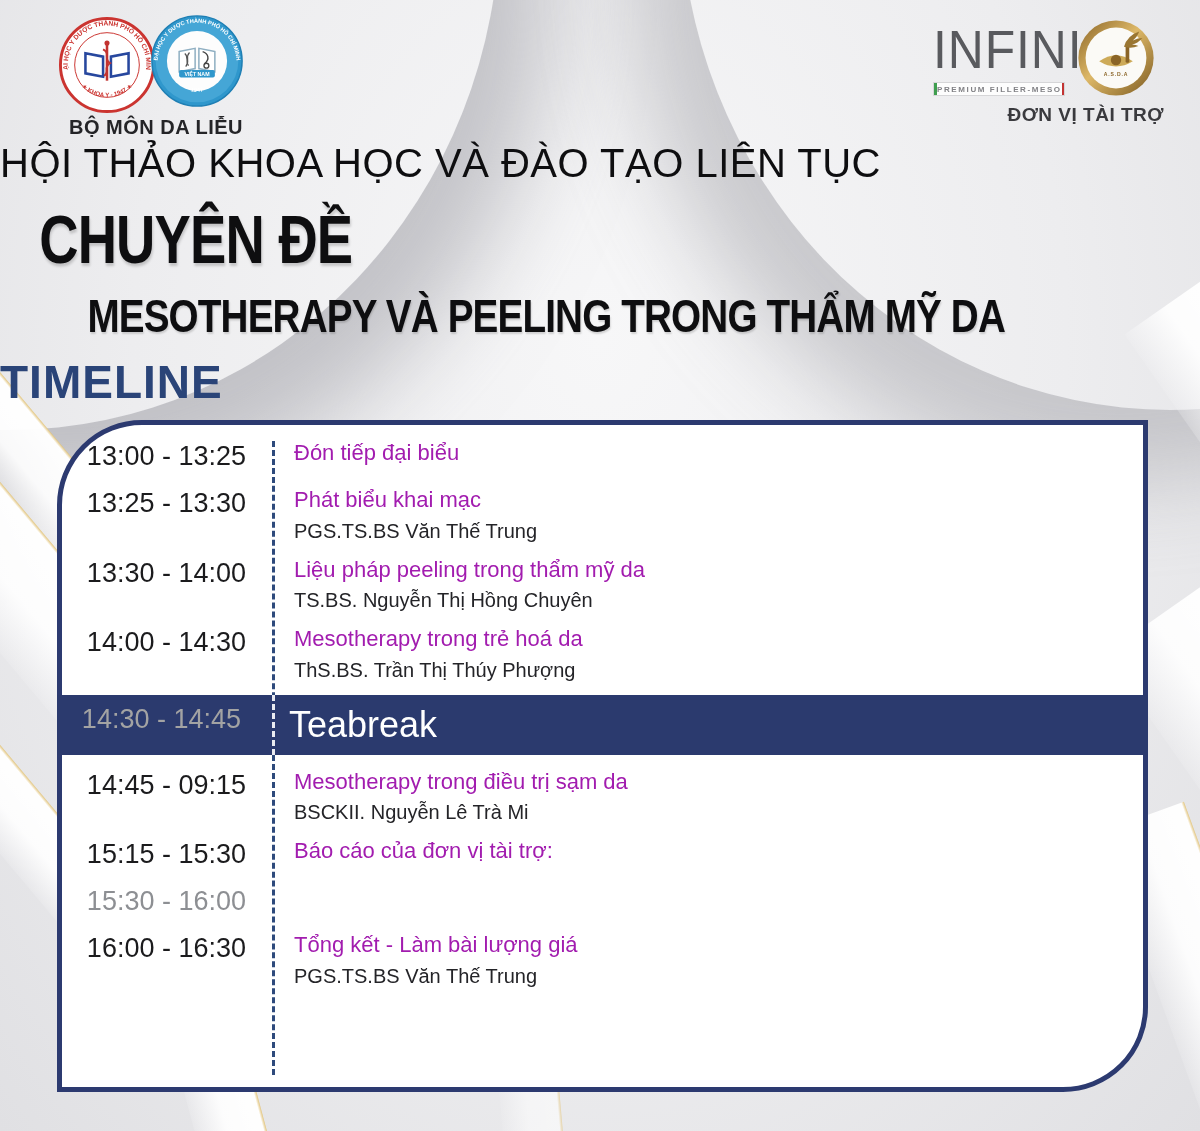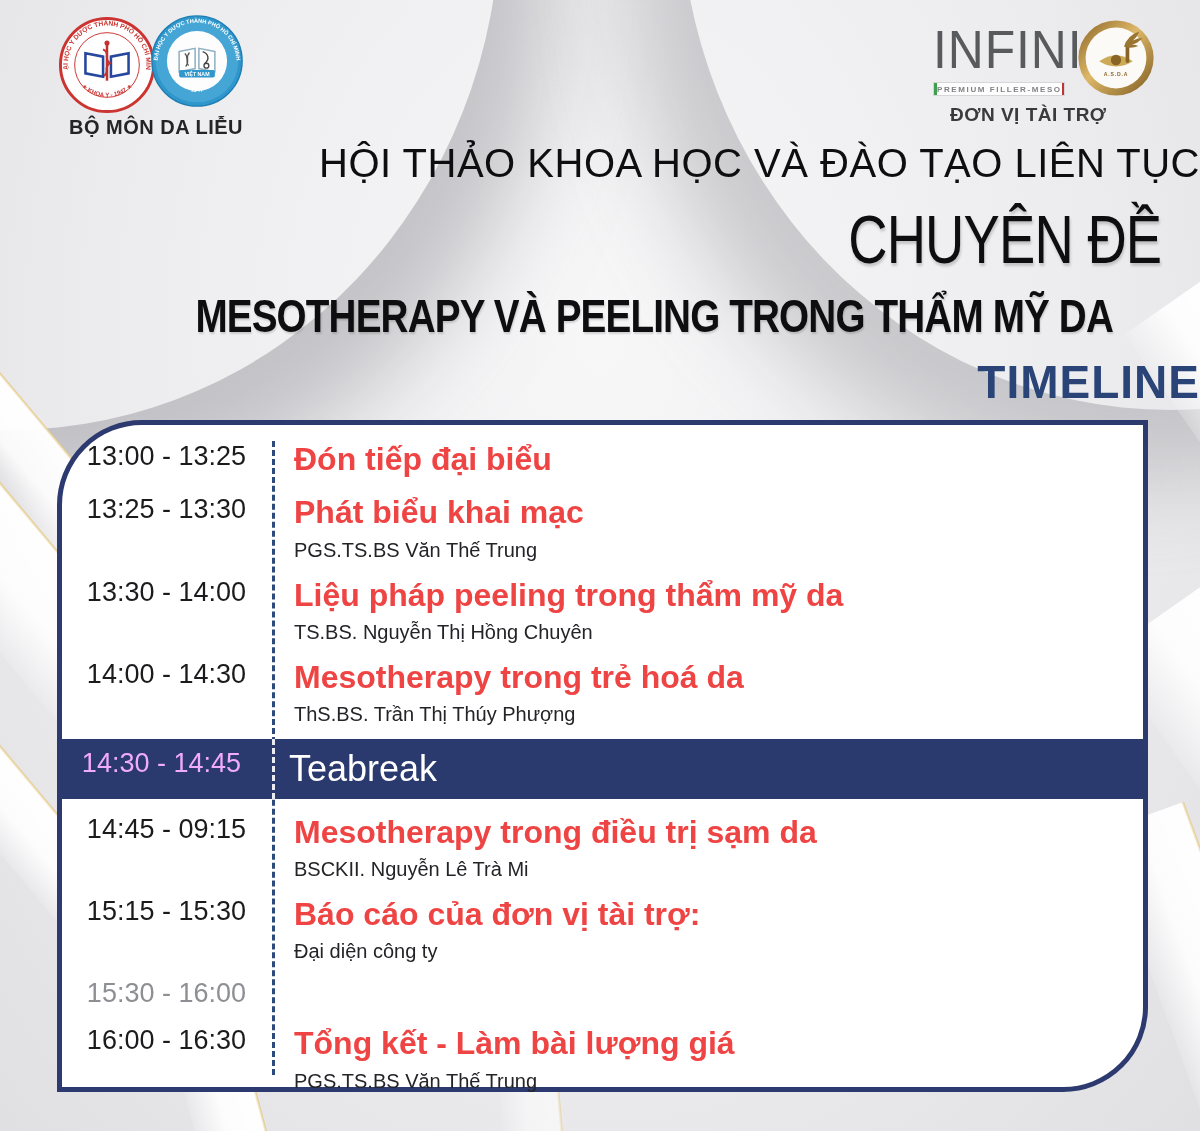--- a/index.html
+++ b/index.html
@@ -31,48 +31,48 @@
                 color:#242427;letter-spacing:.5px;}
   .infini{left:933px;top:22px;width:132px;}
   .infini-word{font-size:53px;line-height:1.04;color:#595a5e;letter-spacing:1px;font-weight:400;
                transform:scaleX(.94);transform-origin:left;}
   .infini-bar{margin-top:5px;display:flex;height:14px;align-items:stretch;border:1px solid #d6d6d8;box-sizing:border-box;background:#fdfdfd;}
   .seg-green{width:34px;background:#3f9e4f;}
   .seg-red{width:26px;background:#c23333;}
   .seg-mid{flex:1;display:flex;align-items:center;justify-content:center;font-size:8px;font-weight:bold;
            letter-spacing:1.6px;color:#828286;white-space:nowrap;}
   .badge-gold{left:1076px;top:18px;width:80px;height:80px;}
-  .sponsor-caption{left:950px;top:104px;width:214px;text-align:left;font-size:19px;font-weight:bold;
+  .sponsor-caption{left:950px;top:104px;width:214px;text-align:right;font-size:19px;font-weight:bold;
                    color:#3a3a3e;letter-spacing:.5px;}
 
   
-  .title-line{position:absolute;left:0;width:100%;text-align:right;z-index:3;color:#0e0e10;}
+  .title-line{position:absolute;left:0;width:100%;text-align:left;z-index:3;color:#0e0e10;}
   .t1{top:141px;font-size:40px;letter-spacing:.5px;}
-  .t2{top:200px;font-size:68px;font-weight:normal;}
+  .t2{top:200px;font-size:68px;font-weight:bold;}
   .t2 span{display:inline-block;transform:scaleX(.8);text-shadow:1px 3px 3px rgba(0,0,0,.18);letter-spacing:-1px;}
   .t3{top:289px;font-size:46px;font-weight:bold;}
   .t3 span{display:inline-block;transform:scaleX(.84);text-shadow:1px 2px 2px rgba(0,0,0,.15);letter-spacing:-1px;}
   .t4{top:355px;font-size:46px;font-weight:bold;color:#2a4478;letter-spacing:1px;}
 
   
   .card{position:absolute;left:57px;top:420px;width:1091px;height:672px;box-sizing:border-box;z-index:2;
         background:#ffffff;border:5px solid #2c3a70;border-radius:85px 0 85px 0;}
   .dash-line{position:absolute;left:210px;top:16px;bottom:12px;width:0;border-left:3px dashed #2e4a7c;z-index:1;}
   .rows{position:relative;display:flex;flex-direction:column;gap:13px;padding-top:14px;height:100%;box-sizing:border-box;}
   .row{display:flex;align-items:flex-start;position:relative;z-index:1;}
   .time{flex:none;width:210px;box-sizing:border-box;text-align:right;padding-right:26px;
         font-size:27px;line-height:1.26;color:#1b1b1d;}
   .time.muted{color:#8d8f93;}
   .rcontent{flex:1;padding-left:22px;min-width:0;}
-  .rtitle{font-size:32px;font-weight:bold;color:#ef4444;line-height:1.26;}
+  .rtitle{font-size:22px;font-weight:normal;color:#a21caf;line-height:1.26;}
   .rspeaker{font-size:20px;color:#242428;margin-top:5px;line-height:1.2;}
   .row.highlight{background:#2b3a6e;margin-left:-5px;margin-right:-5px;padding:7px 0;z-index:2;}
   .row.highlight::before{content:'';position:absolute;left:215px;top:0;bottom:0;width:0;
                          border-left:3px dashed rgba(255,255,255,.9);}
-  .row.highlight .time{color:#f0abfc;}
+  .row.highlight .time{color:#a3a3a3;}
   .row.highlight .rtitle{color:#ffffff;font-weight:400;font-size:36px;}
 </style>
 </head>
 <body>
 
 <div id="stage">
 
   <div class="corner corner-tl"></div>
   <div class="corner corner-tr"></div>
   <div class="rb rb1"></div>
@@ -203,21 +203,20 @@
           <div class="time">14:45 - 09:15</div>
           <div class="rcontent">
             <div class="rtitle">Mesotherapy trong điều trị sạm da</div>
             <div class="rspeaker">BSCKII. Nguyễn Lê Trà Mi</div>
           </div>
         </div>
         <div class="row">
           <div class="time">15:15 - 15:30</div>
           <div class="rcontent">
             <div class="rtitle">Báo cáo của đơn vị tài trợ:</div>
-            <div class="rspeaker">Đại diện công ty</div>
           </div>
         </div>
         <div class="row">
           <div class="time muted">15:30 - 16:00</div>
         </div>
         <div class="row">
           <div class="time">16:00 - 16:30</div>
           <div class="rcontent">
             <div class="rtitle">Tổng kết - Làm bài lượng giá</div>
             <div class="rspeaker">PGS.TS.BS Văn Thế Trung</div>

